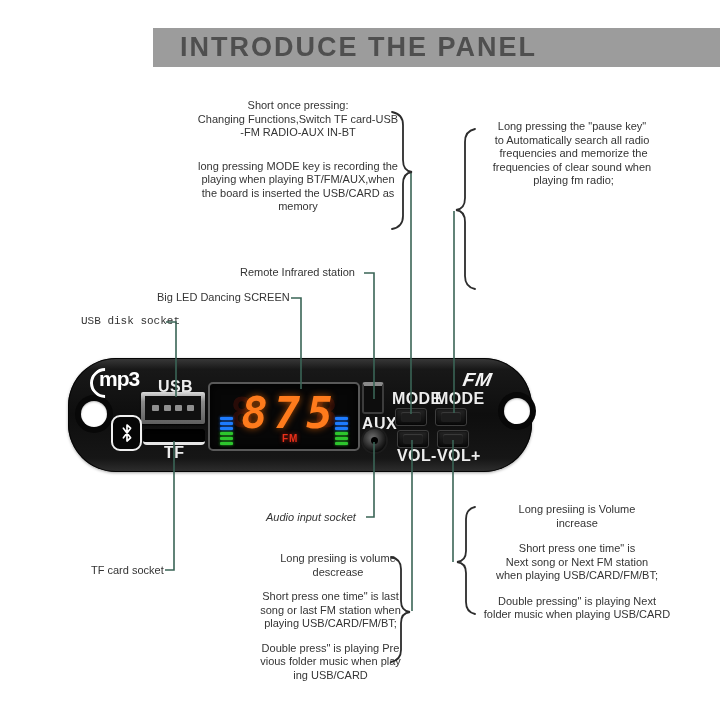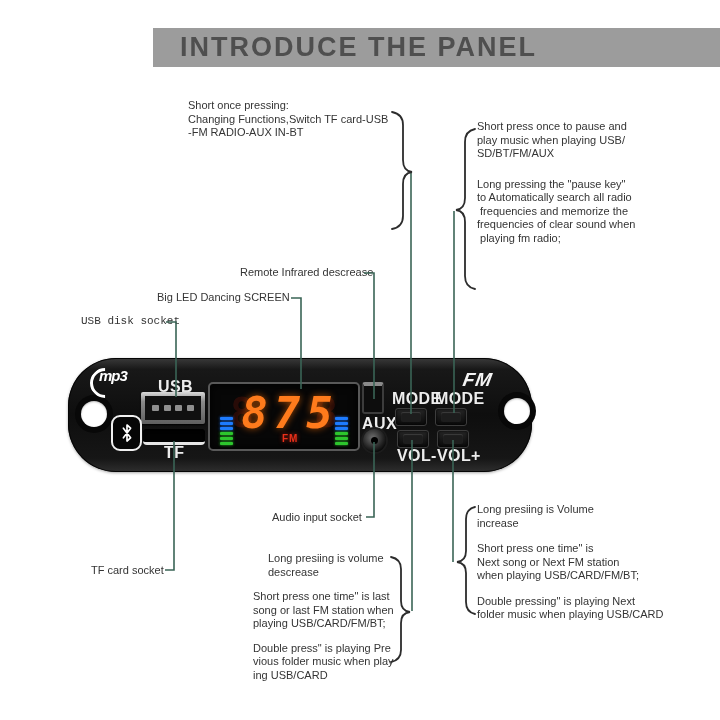--- a/index.html
+++ b/index.html
@@ -5,53 +5,53 @@
   html,body{margin:0;padding:0;background:#fff;}
   .canvas{position:relative;width:720px;height:720px;background:#ffffff;overflow:hidden;
           font-family:"Liberation Sans",sans-serif;}
   
   .title-bar{position:absolute;left:153px;top:28px;right:0;height:39px;
              background:var(--title-bar-bg,#9c9c9c);display:flex;align-items:center;}
   .title-bar span{color:var(--title-text,#4f4f4f);font-size:27px;font-weight:bold;
                   letter-spacing:2px;padding-left:27px;white-space:nowrap;}
   
   .note{position:absolute;color:var(--annotation-text,#333);font-size:11px;line-height:13.5px;}
-  .note p{margin:0 0 15px;white-space:pre-wrap;}
+  .note p{margin:0 0 15px;white-space:pre-wrap;text-align:center;}
   .note-mode{left:188px;top:99px;width:220px;}
   .note-mode p:first-child{margin-bottom:20px;}
   .note-pause{left:477px;top:120px;width:190px;}
   .note-pause p:first-child{margin-bottom:17px;}
   .note-volm{left:253px;top:552px;width:155px;}
   .note-volm p{margin:0 0 11px;}
   .note-volm p.indent{padding-left:15px;}
   .note-volp{left:477px;top:503px;width:200px;}
   .note-volp p{margin:0 0 12px;}
   
   .plabel{position:absolute;color:var(--annotation-text,#333);font-size:11px;white-space:nowrap;}
   .plabel-ir{left:240px;top:266px;}
   .plabel-screen{left:157px;top:291px;}
   .plabel-usb{left:81px;top:315px;font-family:Liberation Mono, monospace;}
-  .plabel-audio{left:272px;top:511px;}
+  .plabel-audio{left:266px;top:511px;font-style:italic;}
   .plabel-tf{left:91px;top:564px;text-align:right;}
   
   svg.overlay{position:absolute;left:0;top:0;pointer-events:none;}
   
   .board{position:absolute;left:68px;top:358px;width:464px;height:114px;border-radius:48px;
          background:linear-gradient(180deg,#3a3a3a 0%,#181818 10%,#0e0e0e 50%,#161616 88%,#2e2e2e 100%);
          box-shadow:0 1px 3px rgba(0,0,0,.35), inset 0 0 0 1px #050505;}
   .hole{position:absolute;width:26px;height:26px;border-radius:50%;background:#fff;
         box-shadow:0 0 0 6px #080808, inset 0 1px 2px rgba(0,0,0,.25);}
   .hole-left{left:13px;top:43px;}
   .hole-right{left:436px;top:40px;}
   .blabel{position:absolute;color:#ededed;font-weight:bold;font-size:16px;letter-spacing:.4px;white-space:nowrap;text-align:center;}
   
   .mp3-logo{position:absolute;left:22px;top:8px;width:66px;height:30px;}
   .mp3-arc{position:absolute;left:0;top:2px;width:24px;height:24px;border:3px solid #fff;border-radius:50%;
            border-right-color:transparent;border-bottom-color:transparent;transform:rotate(-45deg);}
-  .mp3-text{position:absolute;left:9px;top:1px;color:#fff;font-size:15px;font-weight:bold;font-style:italic;
+  .mp3-text{position:absolute;left:9px;top:1px;color:#fff;font-size:21px;font-weight:bold;
             letter-spacing:-1px;}
   
   .fm-logo{position:absolute;left:395px;top:11px;color:#f4f4f4;font-size:19px;font-weight:bold;
            font-style:italic;transform:skewX(-10deg);letter-spacing:1px;}
   
   .usb-socket{position:absolute;left:73px;top:34px;width:64px;height:32px;background:linear-gradient(180deg,#d9d9d9,#8a8a8a 30%,#5f5f5f);
               border-radius:2px;padding:0;box-shadow:0 1px 2px #000;}
   .usb-inner{position:absolute;inset:4px 4px 4px 4px;background:#101010;display:flex;align-items:center;
              justify-content:space-around;padding:0 5px;}
   .usb-pin{width:7px;height:6px;background:#8f8f8f;border-radius:1px;}
@@ -105,26 +105,27 @@
 <div class="canvas">
 
   <div class="title-bar">
     <span>INTRODUCE THE PANEL</span>
   </div>
 
   <div class="note note-mode">
     <p>Short once pressing:
 Changing Functions,Switch TF card-USB
 -FM RADIO-AUX IN-BT</p>
+    <p>long pressing MODE key is recording the
+playing when playing BT/FM/AUX,when
+the board is inserted the USB/CARD as
+memory</p>
   </div>
 
   <div class="note note-pause">
-    <p>Short press once to pause and
-play music when playing USB/
-SD/BT/FM/AUX</p>
     <p>Long pressing the "pause key"
 to Automatically search all radio
  frequencies and memorize the
 frequencies of clear sound when
  playing fm radio;</p>
   </div>
 
   <div class="note note-volm">
     <p class="indent">Long presiing is volume
 descrease</p>
@@ -139,21 +140,21 @@
   <div class="note note-volp">
     <p>Long presiing is Volume
 increase</p>
     <p>Short press one time" is
 Next song or Next FM station
 when playing USB/CARD/FM/BT;</p>
     <p>Double pressing" is playing Next
 folder music when playing USB/CARD</p>
   </div>
 
-  <div class="plabel plabel-ir">Remote Infrared descrease</div>
+  <div class="plabel plabel-ir">Remote Infrared station</div>
   <div class="plabel plabel-screen">Big LED Dancing SCREEN</div>
   <div class="plabel plabel-usb">USB disk socket</div>
   <div class="plabel plabel-audio">Audio input socket</div>
   <div class="plabel plabel-tf">TF card socket</div>
 
   <div class="board">
     <div class="hole hole-left"></div>
     <div class="hole hole-right"></div>
 
     <div class="mp3-logo">

